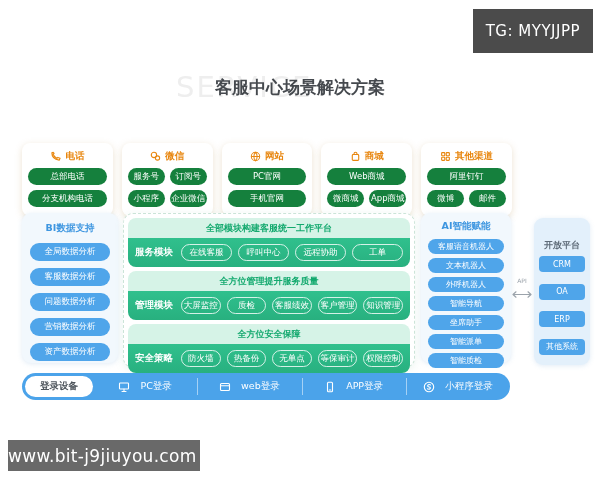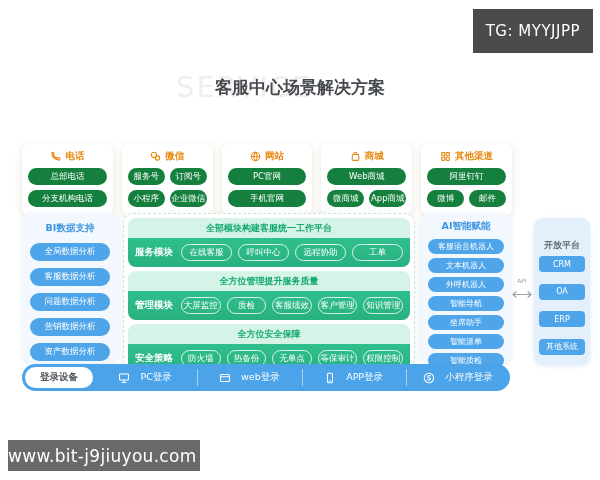--- a/index.html
+++ b/index.html
@@ -53,21 +53,21 @@
   #open-panel{position:absolute;top:218px;left:534px;width:56px;height:147px;background:#E3F0FB;
               border-radius:9px;padding:21px 5px 10px;box-sizing:border-box;display:flex;
               flex-direction:column;box-shadow:0 1px 5px rgba(110,160,210,.20);}
   .open-title{text-align:center;color:#5E6B78;font-weight:bold;font-size:9px;margin-bottom:4px;}
   .open-pills{flex:1;display:flex;flex-direction:column;justify-content:space-between;}
   .pill-blue.small{height:16px;font-size:8px;margin-bottom:0;border-radius:4px;}
   
   .api-link{position:absolute;left:508px;top:277px;width:28px;text-align:center;color:#9BA3AB;}
   .api-label{font-size:6px;line-height:7px;}
   
-  #login-bar{position:absolute;top:364px;left:22px;width:488px;height:27px;background:#4BA3EA;
+  #login-bar{position:absolute;top:373px;left:22px;width:488px;height:27px;background:#4BA3EA;
              border-radius:14px;display:flex;align-items:center;}
   .login-label{background:#fff;color:#4E555C;font-size:9.5px;font-weight:bold;border-radius:11px;
                height:21px;padding:0 15px;display:flex;align-items:center;margin-left:3px;white-space:nowrap;}
   .login-seg{flex:1;display:flex;align-items:center;justify-content:center;gap:10px;color:#fff;
              font-size:9.5px;position:relative;height:100%;white-space:nowrap;}
   .login-seg + .login-seg::before{content:"";position:absolute;left:0;top:5px;bottom:5px;width:1px;
              background:rgba(255,255,255,.5);}
 </style>
 </head>
 <body>

